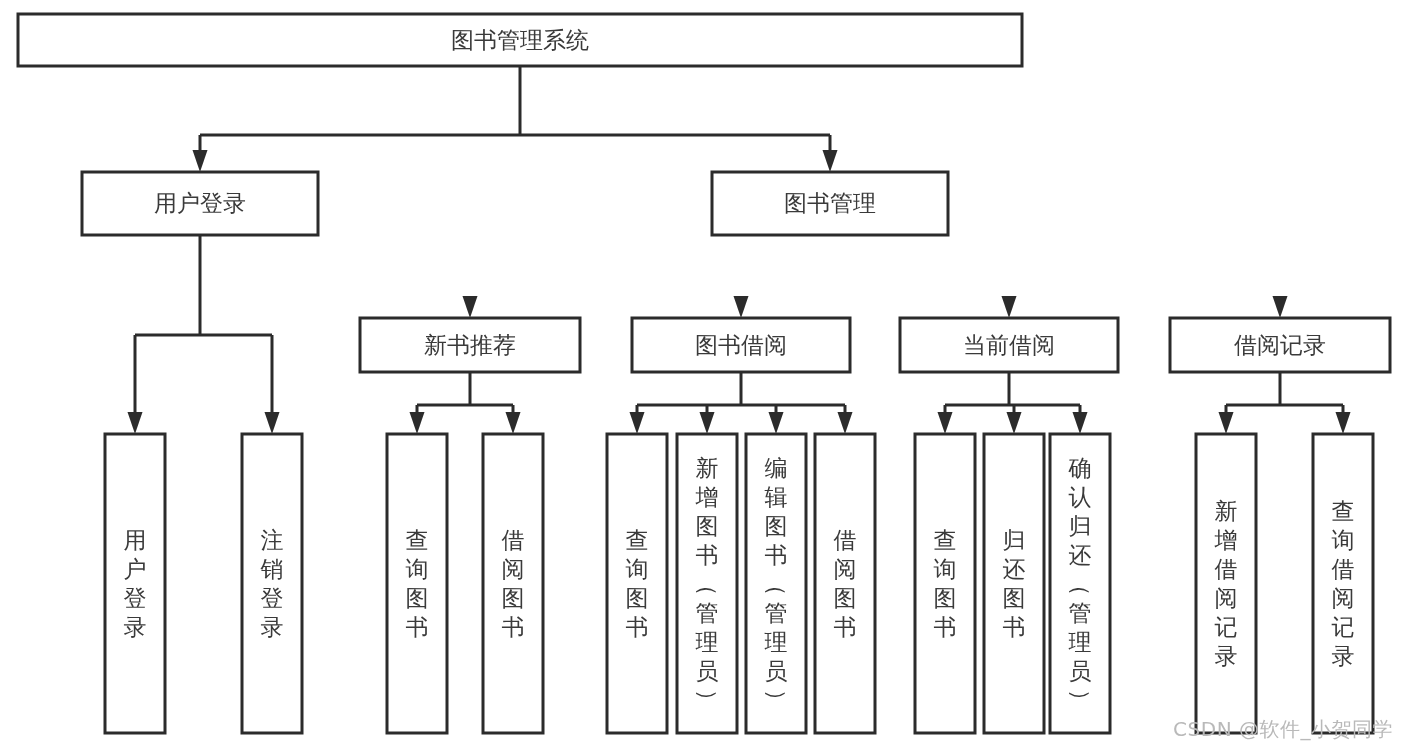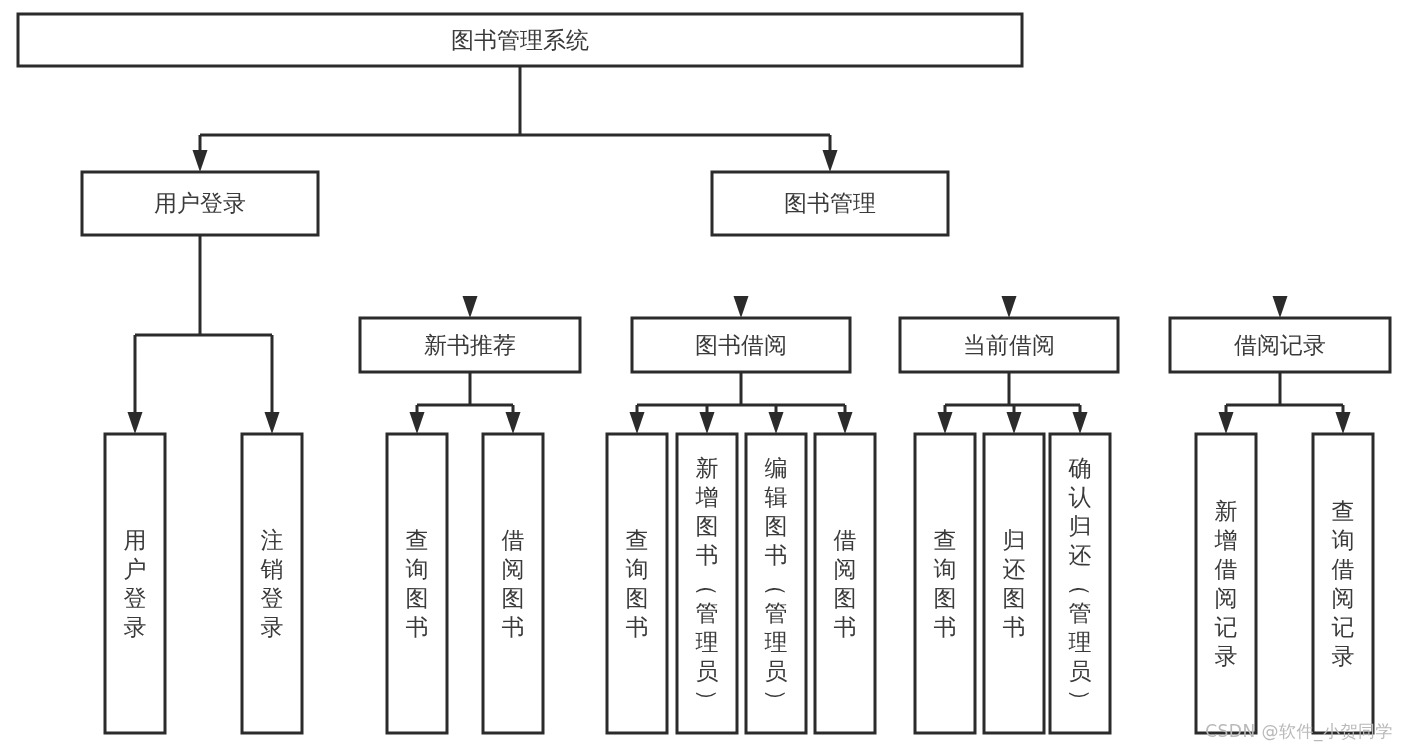--- a/index.html
+++ b/index.html
@@ -23,21 +23,21 @@
     font-family:"DejaVu Sans","Liberation Sans",sans-serif;
     font-size:23px;
     fill:#3a3a3a;
     text-anchor:middle;
   }
   #watermark{
     position:absolute;
     right:12px;
     bottom:4px;
     font-family:"DejaVu Sans","Liberation Sans",sans-serif;
-    font-size:17px;
+    font-size:20px;
     color:#b9b9b9;
     white-space:nowrap;
     letter-spacing:0.5px;
     pointer-events:none;
   }
 </style>
 </head>
 <body>
 
 <div id="canvas">

